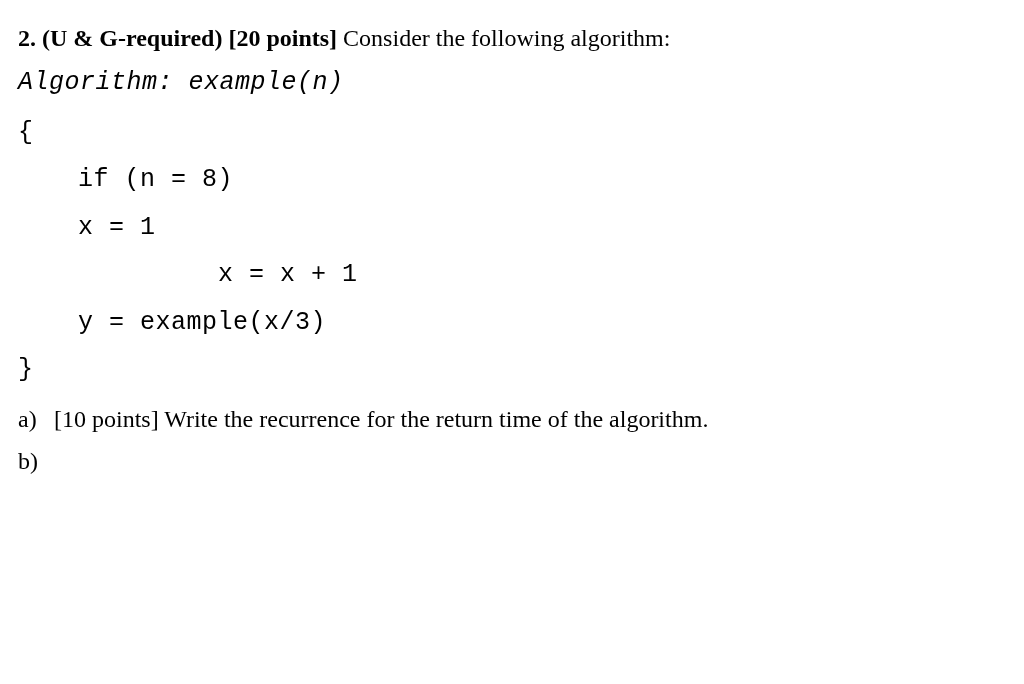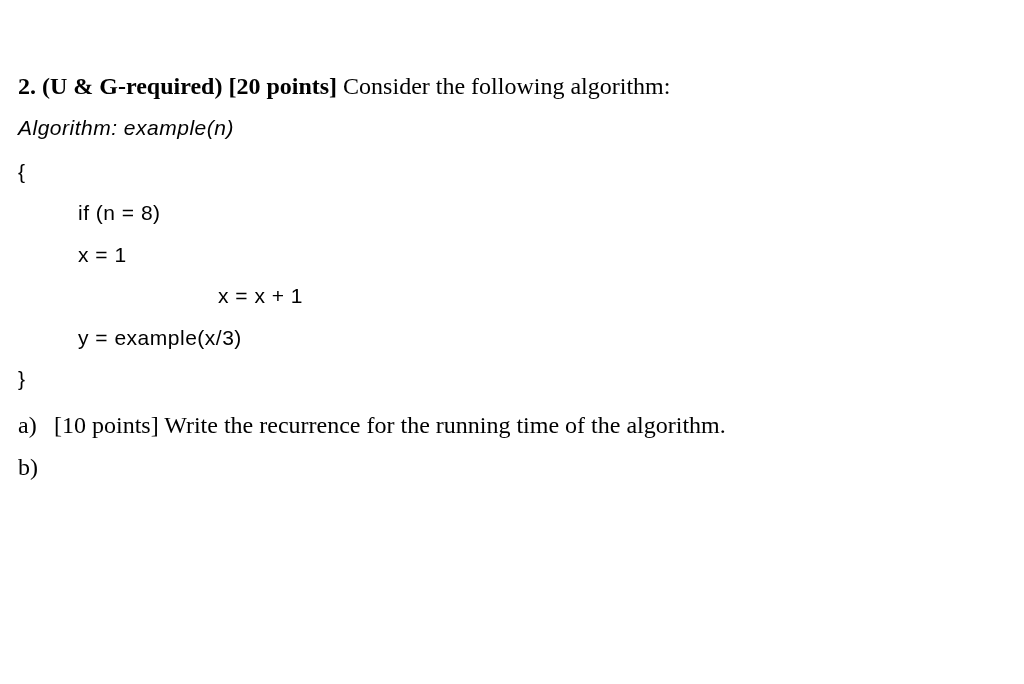--- a/index.html
+++ b/index.html
@@ -6,28 +6,27 @@
       font-family: 'Times New Roman', Times, serif;
       font-size: 24px;
       margin: 0;
       padding: 20px 18px;
       color: #000;
       background: #fff;
       line-height: 1.5;
     }
     .question-header {
       margin-bottom: 8px;
-      margin-top: 48px;
     }
     .bold {
       font-weight: bold;
     }
     .mono {
-      font-family: Liberation Sans, sans-serif;
-      font-size: 21px;
+      font-family: Liberation Mono, monospace;
+      font-size: 25px;
       letter-spacing: 0.5px;
     }
     .italic {
       font-style: italic;
     }
     .algo-line {
       margin: 10px 0;
       white-space: pre;
     }
     .algo-block {
@@ -70,19 +69,19 @@
   <div class="mono algo-line indent1">x = 1</div>
   <div class="mono algo-line indent2">x = x + 1</div>
   <div class="mono algo-line indent1">y = example(x/3)</div>
   <div class="mono algo-line">}</div>
 </div>
 
 <div class="sub-question">
   <span class="sub-label">a)</span>
   <span>
     <span>[10 points]</span>
-    <span>Write the recurrence for the running time of the algorithm.</span>
+    <span>Write the recurrence for the return time of the algorithm.</span>
   </span>
 </div>
 
 <div class="sub-question">
   <span class="sub-label">b)</span>
 </div>
 
 </body></html>

